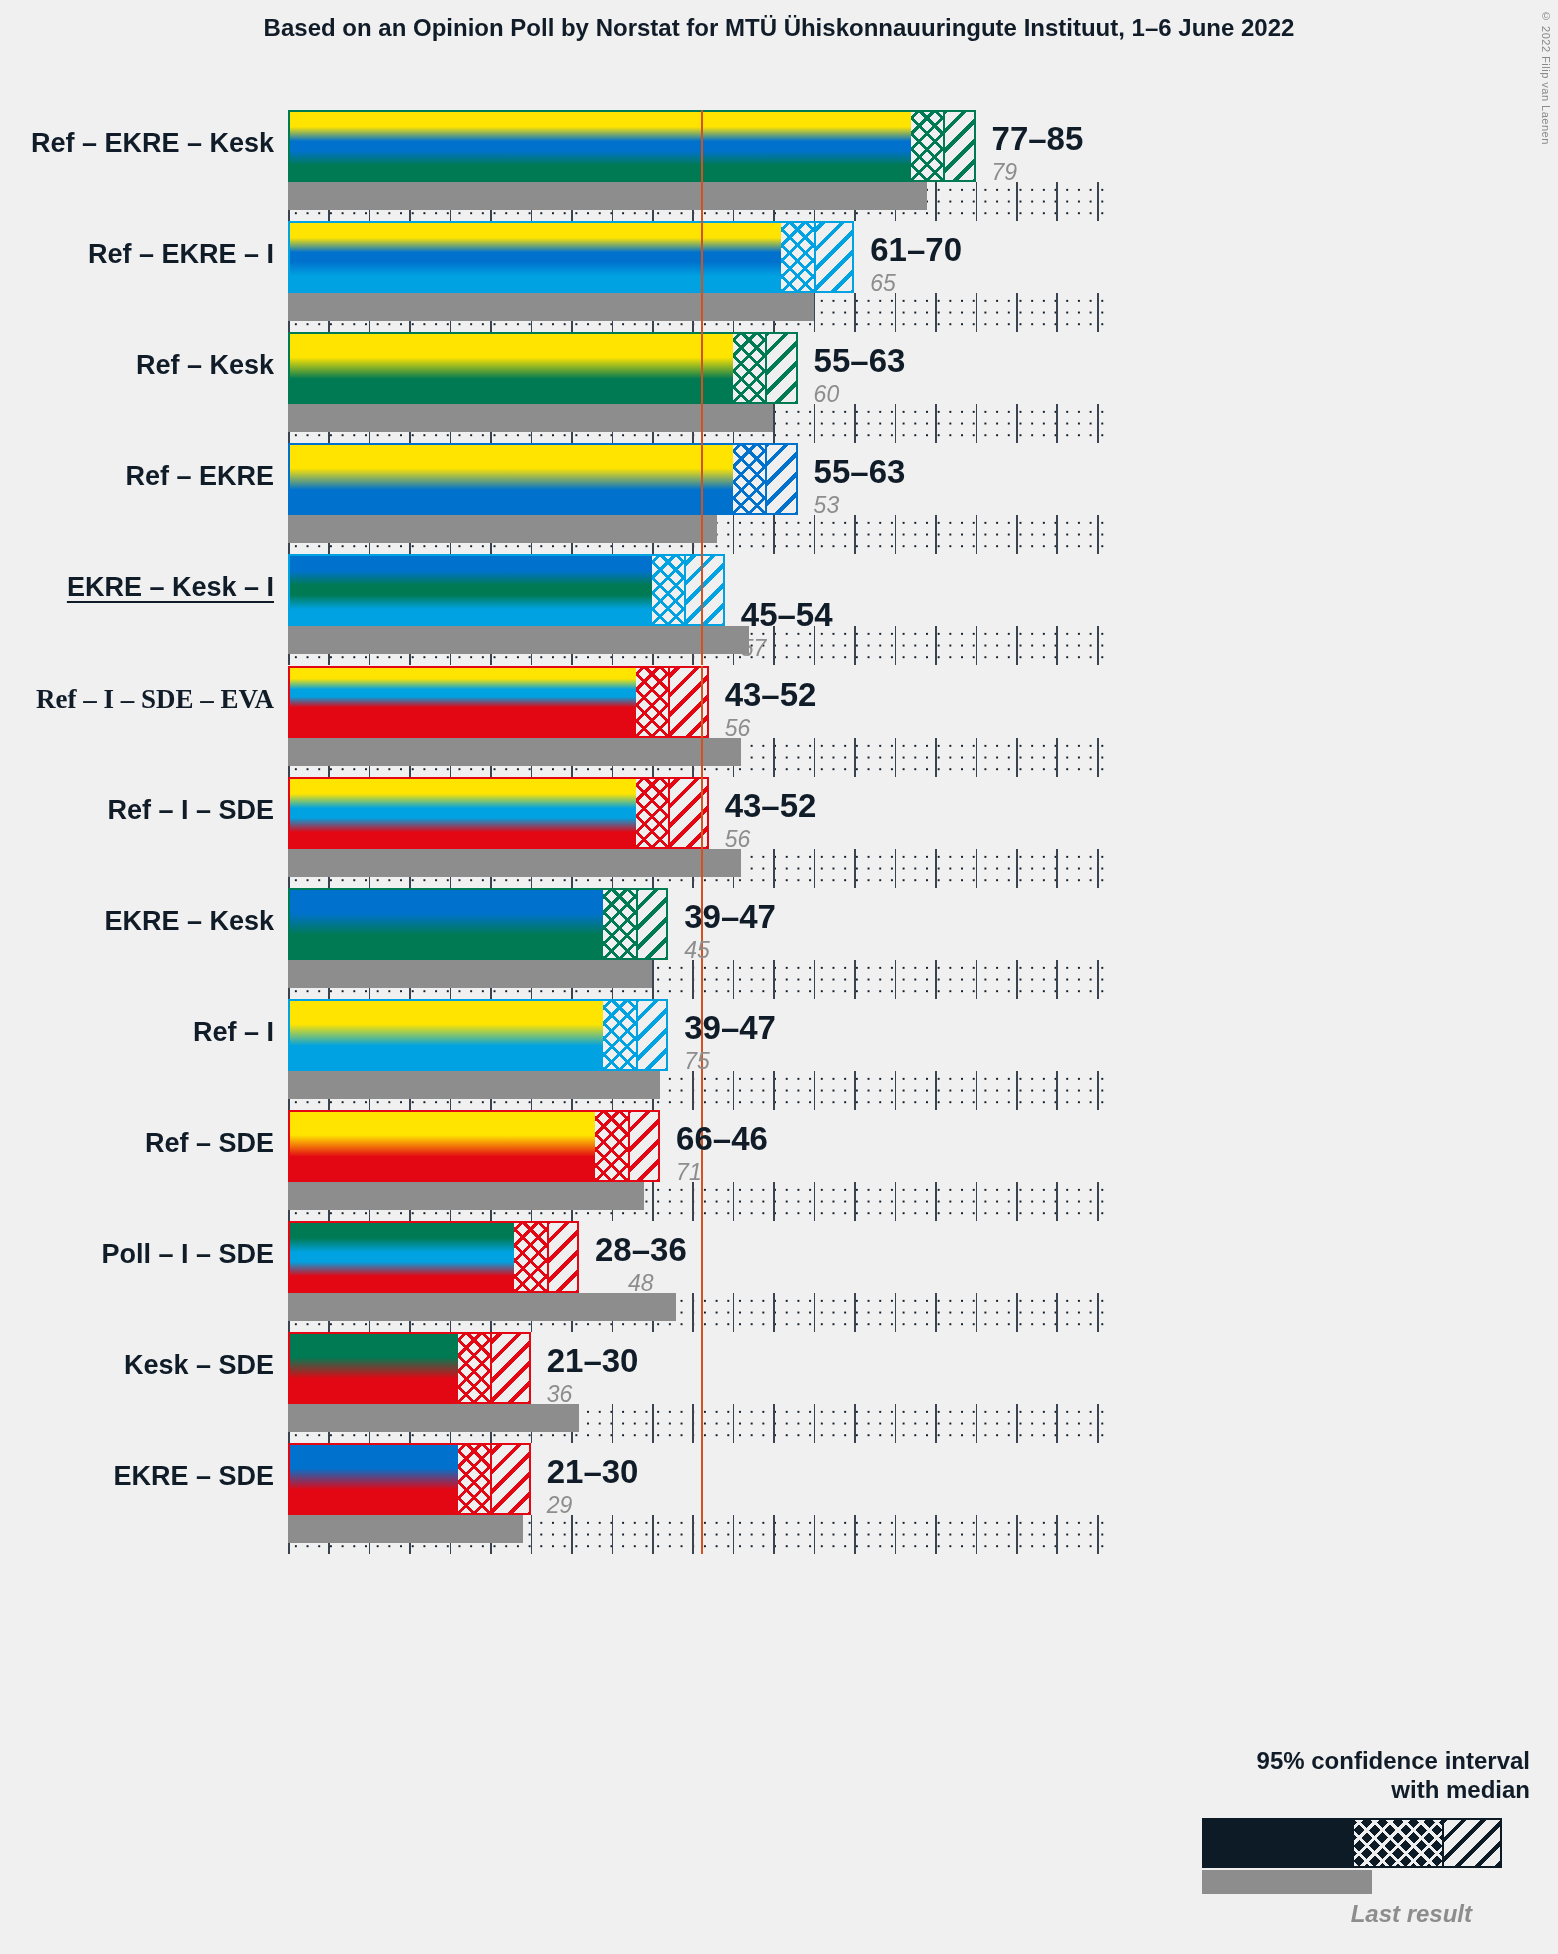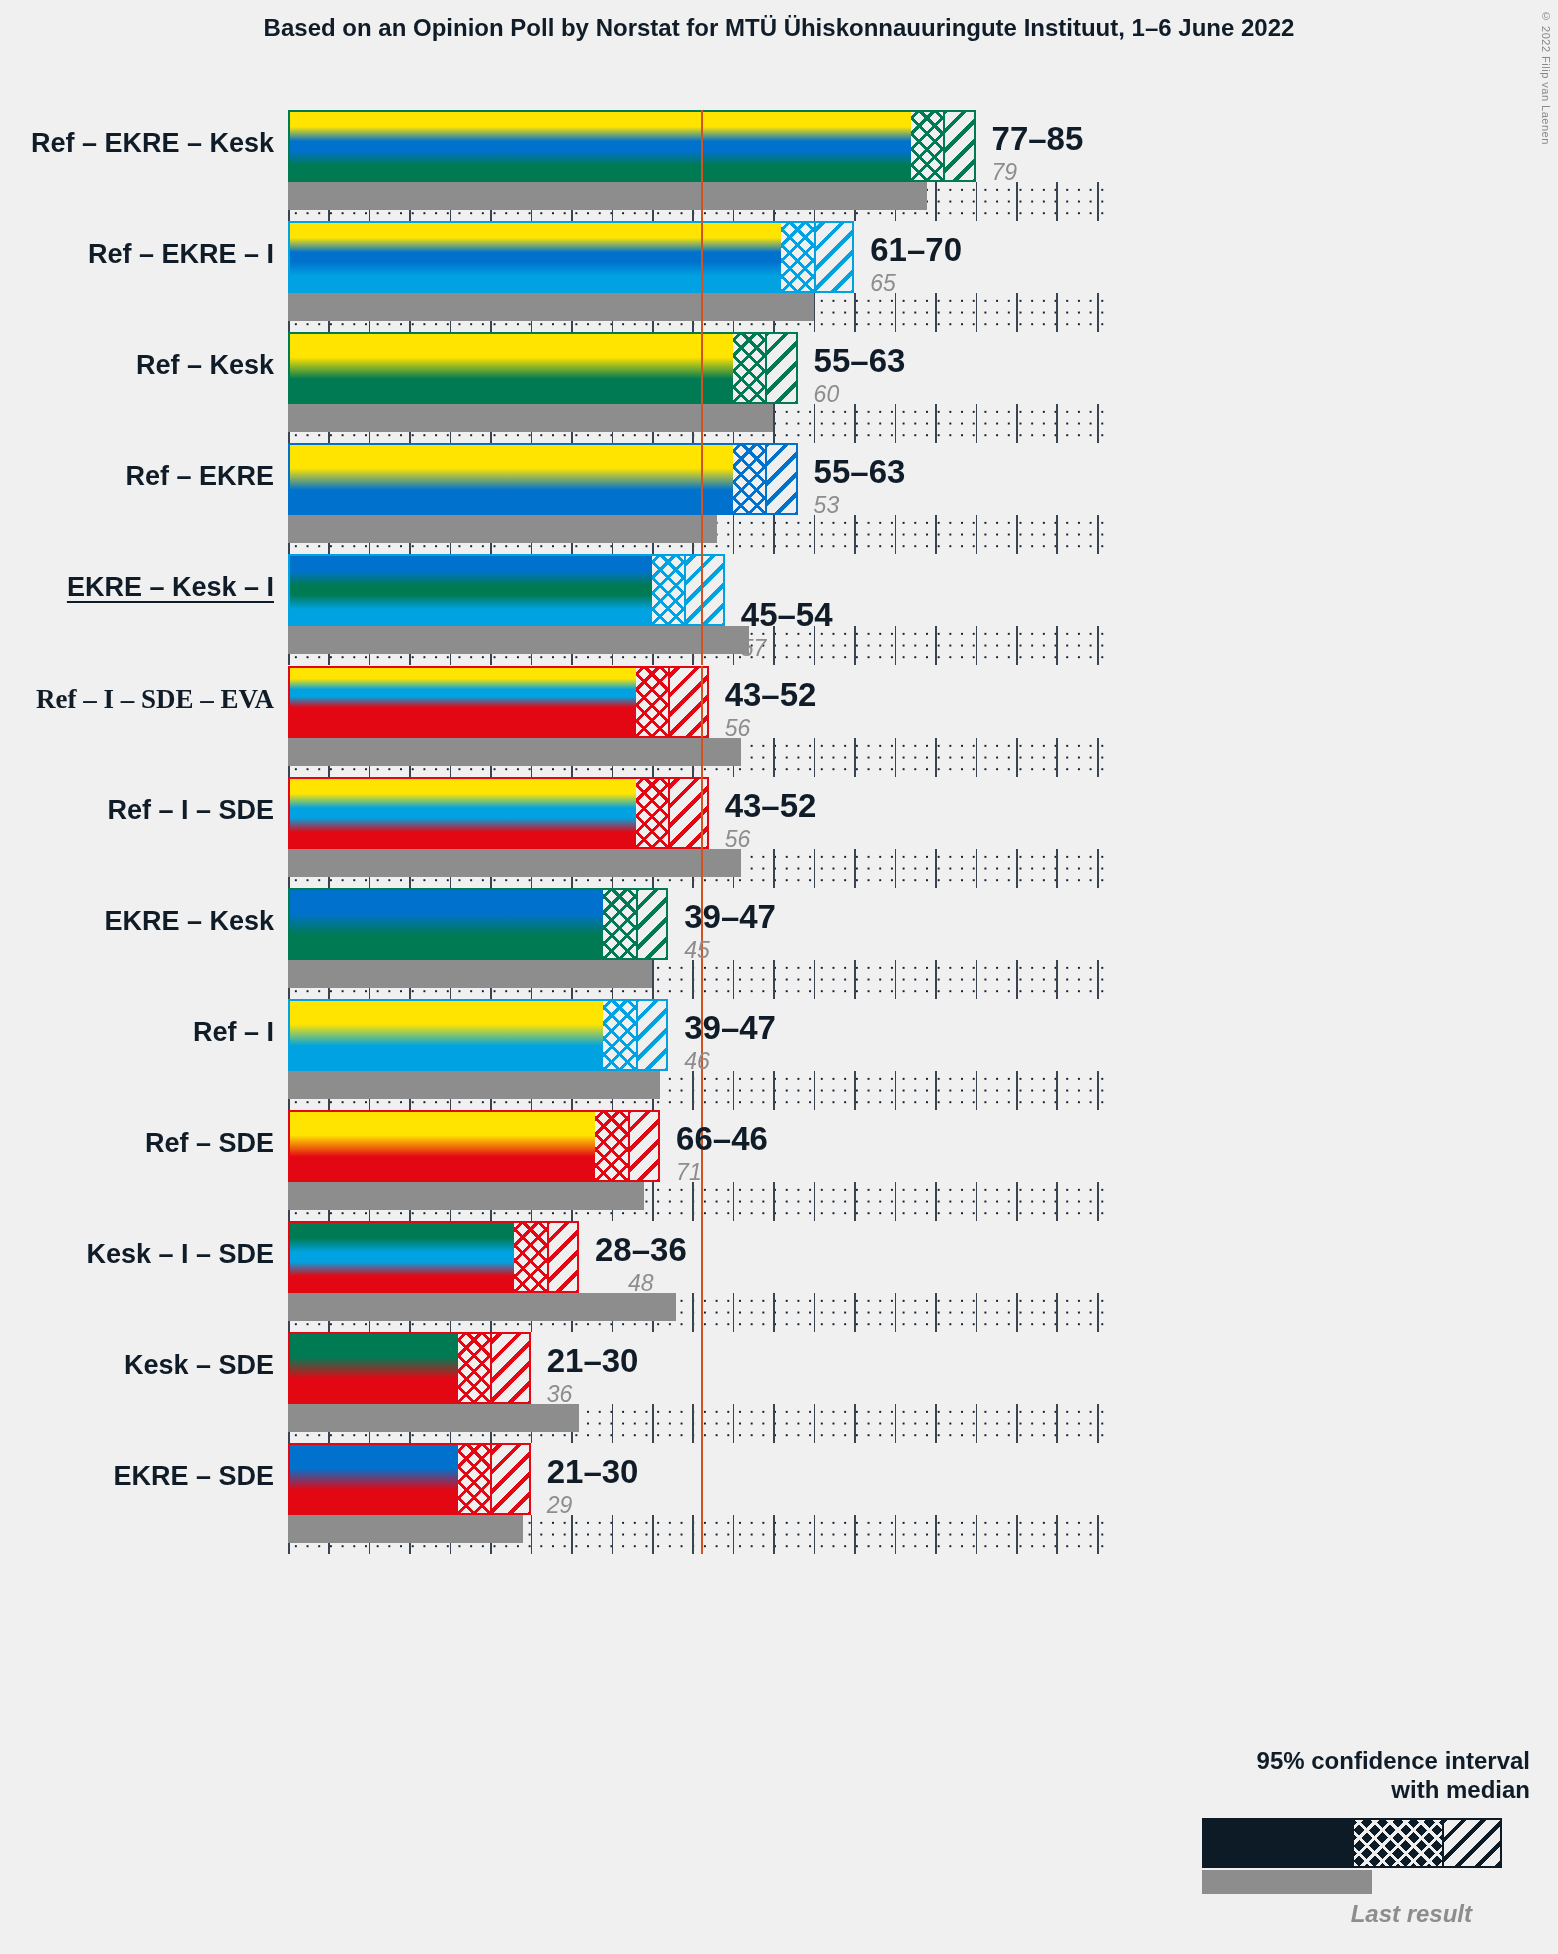--- a/index.html
+++ b/index.html
@@ -394,21 +394,21 @@
         <div class="lastbar" style="top: 72px; width: 372.099px; background: rgb(141, 141, 141);"></div>
         <div class="cibar" style="top: 0px; width: 380.188px;">
           <div class="solid" style="width: 315.475px; background: linear-gradient(rgb(255, 228, 0) 15%, rgb(255, 228, 0) 35%, rgb(0, 162, 225) 65%, rgb(0, 162, 225) 85%);"></div>
           <div class="cross" style="left: 315.475px; width: 32.3564px; background-image: repeating-linear-gradient(45deg, rgb(0, 162, 225) 0px, rgb(0, 162, 225) 3px, transparent 3px, transparent 11px), repeating-linear-gradient(-45deg, rgb(0, 162, 225) 0px, rgb(0, 162, 225) 3px, transparent 3px, transparent 11px);"></div>
           <div class="diag" style="left: 347.832px; width: 32.3564px; background-image: repeating-linear-gradient(-45deg, rgb(0, 162, 225) 0px, rgb(0, 162, 225) 4px, transparent 4px, transparent 14px); border-left: 2.5px solid rgb(0, 162, 225); box-sizing: border-box;"></div>
           <div class="outline" style="width: 100%; border-color: rgb(0, 162, 225);"></div>
         </div>
         <div class="majorityline" style="left: 412.545px; top: 0px; height: 111.1px; background: rgb(212, 82, 31);"></div>
         <div class="valwrap" style="left: 396.188px; top: 12px;">
           <div class="val-range">39–47</div>
-          <div class="val-median">46</div>
+          <div class="val-median">75</div>
         </div>
       </div>
       <div class="row" style="top: 999.9px; height: 111.1px;">
         <div class="gridband" style="top: 72px; height: 39.1px; width: 817px;"></div>
         <div class="gridline" style="left: 0px; top: 72px; height: 39.1px;"></div>
         <div class="gridline" style="left: 40.4455px; top: 72px; height: 39.1px;"></div>
         <div class="gridline" style="left: 80.8911px; top: 72px; height: 39.1px;"></div>
         <div class="gridline" style="left: 121.337px; top: 72px; height: 39.1px;"></div>
         <div class="gridline" style="left: 161.782px; top: 72px; height: 39.1px;"></div>
         <div class="gridline" style="left: 202.228px; top: 72px; height: 39.1px;"></div>
@@ -457,21 +457,21 @@
         <div class="gridline" style="left: 444.901px; top: 72px; height: 39.1px;"></div>
         <div class="gridline" style="left: 485.347px; top: 72px; height: 39.1px;"></div>
         <div class="gridline" style="left: 525.792px; top: 72px; height: 39.1px;"></div>
         <div class="gridline" style="left: 566.238px; top: 72px; height: 39.1px;"></div>
         <div class="gridline" style="left: 606.683px; top: 72px; height: 39.1px;"></div>
         <div class="gridline" style="left: 647.129px; top: 72px; height: 39.1px;"></div>
         <div class="gridline" style="left: 687.574px; top: 72px; height: 39.1px;"></div>
         <div class="gridline" style="left: 728.02px; top: 72px; height: 39.1px;"></div>
         <div class="gridline" style="left: 768.465px; top: 72px; height: 39.1px;"></div>
         <div class="gridline" style="left: 808.911px; top: 72px; height: 39.1px;"></div>
-        <div class="bar-label" style="top: 18px;">Kesk – I – SDE</div>
+        <div class="bar-label" style="top: 18px;">Poll – I – SDE</div>
         <div class="lastbar" style="top: 72px; width: 388.277px; background: rgb(141, 141, 141);"></div>
         <div class="cibar" style="top: 0px; width: 291.208px;">
           <div class="solid" style="width: 226.495px; background: linear-gradient(rgb(0, 122, 83) 10%, rgb(0, 122, 83) 23.3%, rgb(0, 162, 225) 43.3%, rgb(0, 162, 225) 56.7%, rgb(227, 6, 19) 76.7%, rgb(227, 6, 19) 90%);"></div>
           <div class="cross" style="left: 226.495px; width: 32.3564px; background-image: repeating-linear-gradient(45deg, rgb(227, 6, 19) 0px, rgb(227, 6, 19) 3px, transparent 3px, transparent 11px), repeating-linear-gradient(-45deg, rgb(227, 6, 19) 0px, rgb(227, 6, 19) 3px, transparent 3px, transparent 11px);"></div>
           <div class="diag" style="left: 258.851px; width: 32.3564px; background-image: repeating-linear-gradient(-45deg, rgb(227, 6, 19) 0px, rgb(227, 6, 19) 4px, transparent 4px, transparent 14px); border-left: 2.5px solid rgb(227, 6, 19); box-sizing: border-box;"></div>
           <div class="outline" style="width: 100%; border-color: rgb(227, 6, 19);"></div>
         </div>
         <div class="majorityline" style="left: 412.545px; top: 0px; height: 111.1px; background: rgb(212, 82, 31);"></div>
         <div class="valwrap" style="left: 307px; top: 12px; text-align: center;">
           <div class="val-range">28–36</div>

